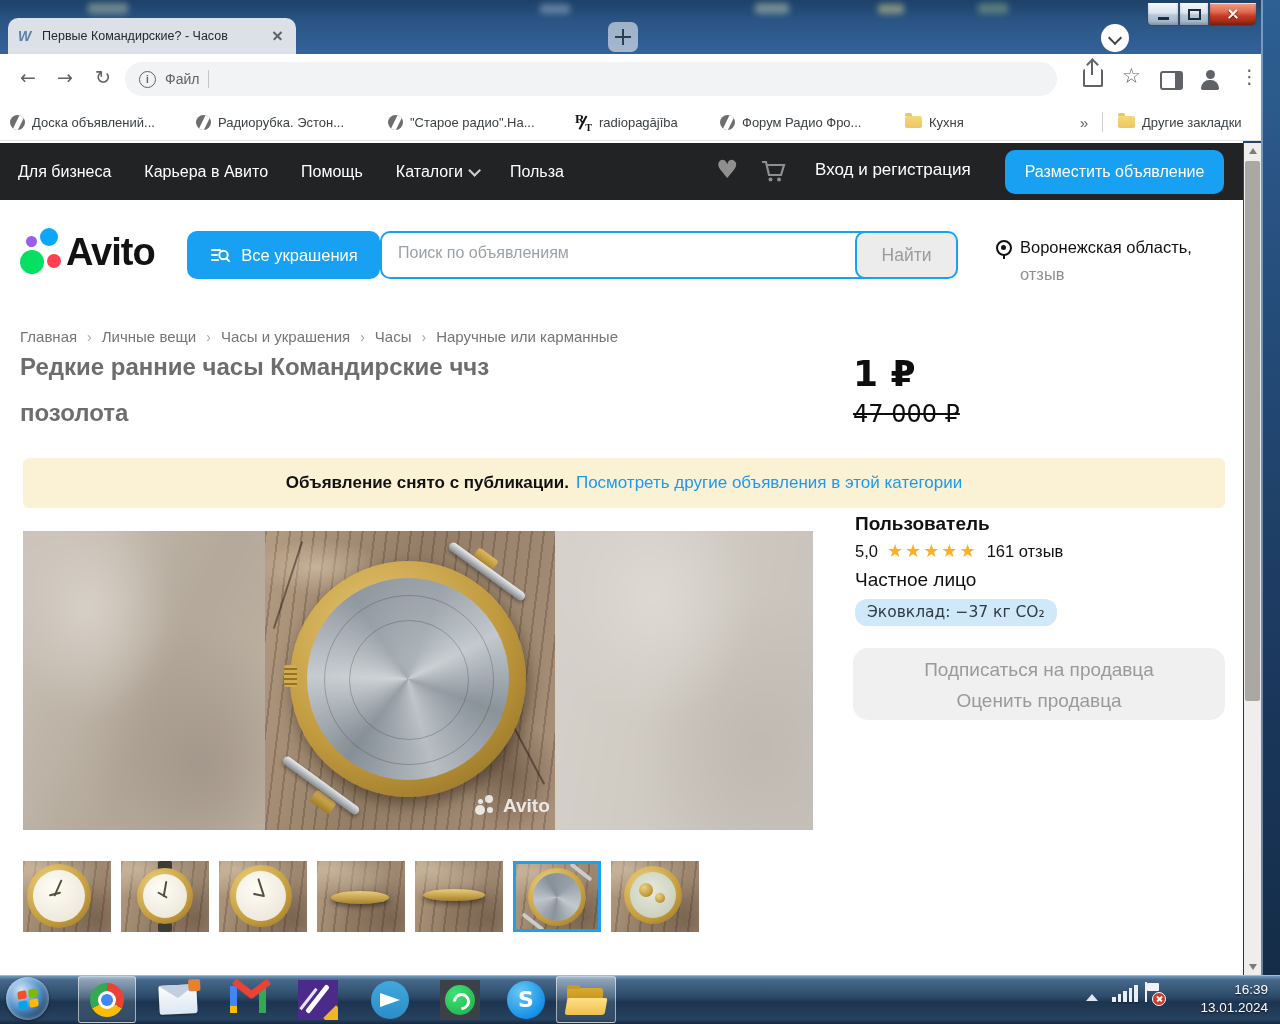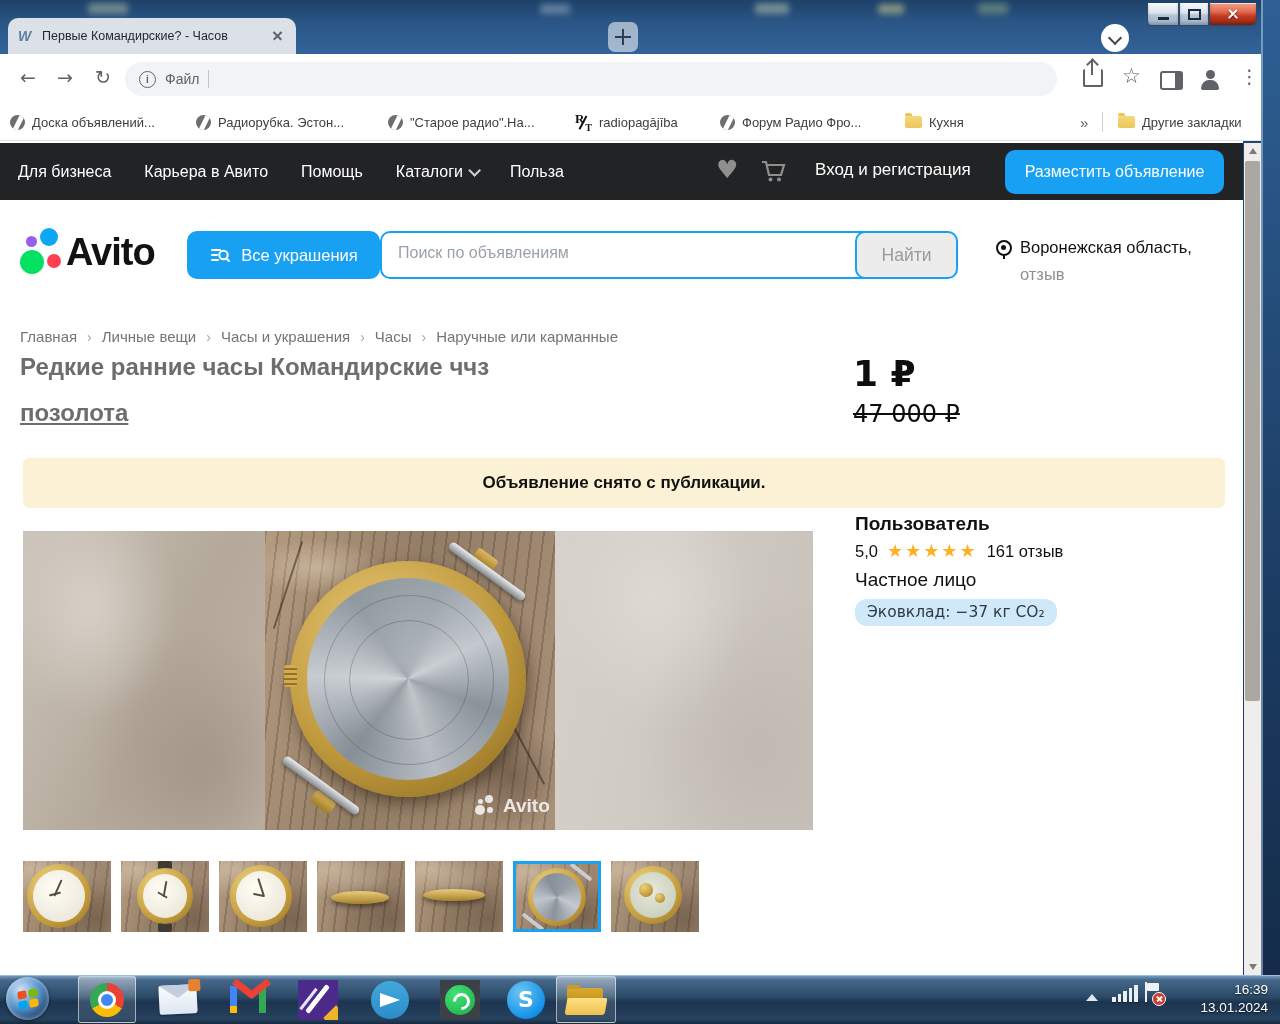--- a/index.html
+++ b/index.html
@@ -364,26 +364,27 @@
       <span>Личные вещи</span>
       <span class="sep">›</span>
       <span>Часы и украшения</span>
       <span class="sep">›</span>
       <span>Часы</span>
       <span class="sep">›</span>
       <span>Наручные или карманные</span>
     </div>
 
     <div class="title-l" style="top:212px;">Редкие ранние часы Командирские ччз</div>
-    <div class="title-l" style="top:258px;text-decoration:underline;">позолота</div>
+    <div class="title-l" style="top:258px;">позолота</div>
     <div class="price dj">1 ₽</div>
     <div class="oldprice dj">47 000 ₽</div>
 
     <div class="banner">
       <span class="b1">Объявление снято с публикации.</span>
+      <span class="b2">Посмотреть другие объявления в этой категории</span>
     </div>
 
     <div class="gallery">
       <div class="pane" style="left:0;width:242px;">
           <div class="blurfill bf-left"></div>
         </div>
       <div class="pane wood" style="left:242px;width:290px;">
         <div class="crack" style="left:22px;top:8px;width:2px;height:92px;transform:rotate(18deg);"></div>
         <div class="crack" style="left:252px;top:148px;width:2px;height:112px;transform:rotate(-28deg);"></div>
         <div class="crack" style="left:55px;top:212px;width:92px;height:2px;transform:rotate(8deg);"></div>
@@ -413,20 +414,24 @@
     </div>
 
     <div class="seller-h">Пользователь</div>
     <div class="rating">
       <span class="val">5,0</span>
       <span class="stars dj">★★★★★</span>
       <span class="rev">161 отзыв</span>
     </div>
     <div class="seller-t">Частное лицо</div>
     <div class="eco dj">Эковклад: −37 кг CO₂</div>
+    <div class="sellerpanel">
+      <div style="top:11px;">Подписаться на продавца</div>
+      <div style="top:42px;">Оценить продавца</div>
+    </div>
 
     <div class="thumb wood" style="left:23px;">
       <div class="tw-gold" style="left:4px;top:3px;width:64px;height:64px;"></div>
       <div class="tw-dial" style="left:10px;top:9px;width:52px;height:52px;"></div>
       <div class="tw-hand" style="left:34px;top:18px;width:2px;height:18px;transform:rotate(24deg);"></div>
       <div class="tw-hand" style="left:26px;top:32px;width:12px;height:2px;transform:rotate(-14deg);"></div>
     </div>
     <div class="thumb wood" style="left:121px;">
       <div class="tw-strap" style="left:37px;top:0;width:14px;height:9px;"></div>
       <div class="tw-strap" style="left:37px;top:62px;width:14px;height:9px;"></div>

